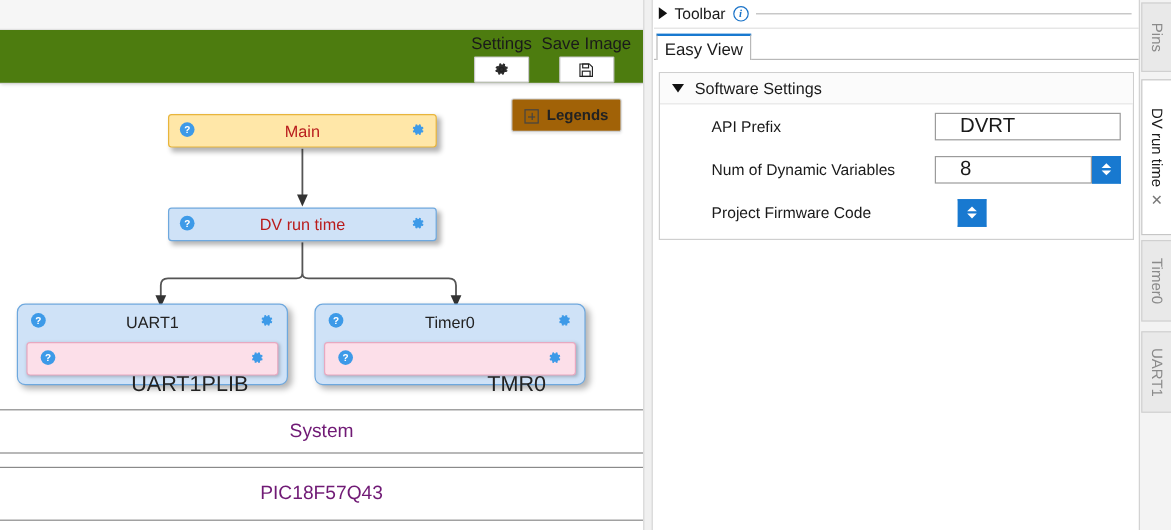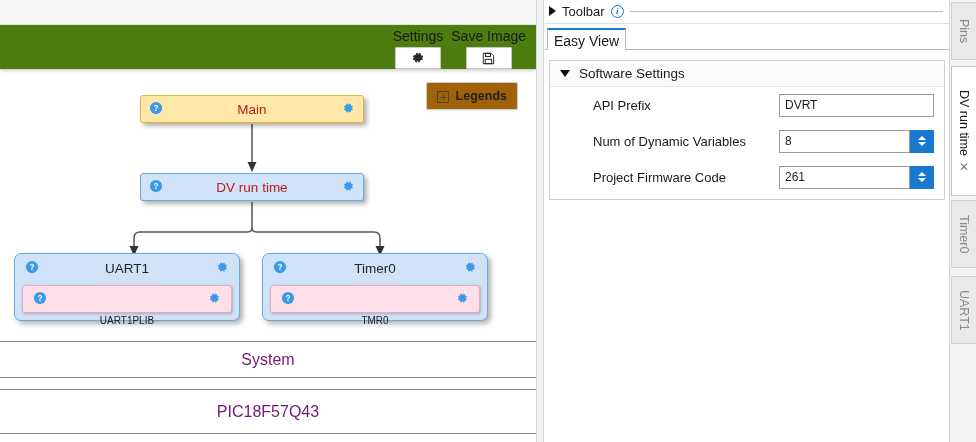--- a/index.html
+++ b/index.html
@@ -83,21 +83,21 @@
   .group-head .help { margin-left: 10px; }
   .group-head .ttl { flex: 1 1 auto; text-align: center; font-size: 13.5px; }
   .group-head .gear { margin-right: 10px; }
   .child-node {
     position: absolute; left: 7px; right: 7px; height: 28px;
     display: flex; align-items: center;
     background: #fcdfe9; border: 1px solid #e8a8c0; border-radius: 3px;
     box-shadow: 1px 1px 3px rgba(0,0,0,0.22);
   }
   .child-node .help { margin-left: 10px; }
-  .child-node .ttl { flex: 1 1 auto; text-align: center; font-size: 10px; margin-top: 42px; }
+  .child-node .ttl { flex: 1 1 auto; text-align: right; font-size: 18px; margin-top: 42px; }
   .child-node .gear { margin-right: 10px; }
 
   svg.connectors { position: absolute; left: 0; top: 0; pointer-events: none; }
 
   .hbar {
     position: absolute; left: 0; width: 536px;
     border-top: 1px solid #8a8a8a; border-bottom: 1px solid #8a8a8a;
     background: #ffffff;
     display: flex; align-items: center; justify-content: center;
     font-size: 16px; color: #701a75;
@@ -167,22 +167,22 @@
     background: #fbfbfb;
     font-size: 13.5px; color: #1a1a1a;
   }
   .field-row {
     height: 36px; display: flex; align-items: center; padding: 0 10px;
   }
   .field-label { width: 205px; font-size: 13px; color: #1a1a1a; margin-left: 33px; }
   .field-ctl { position: relative; display: flex; align-items: center; }
   .txt-input {
     width: 155px; height: 23px; border: 1px solid #9b9b9b; background: #ffffff;
-    font-family: "Liberation Sans", sans-serif; font-size: 12px; color: #1a1a1a;
-    padding: 0 5px; outline: none;
+    font-family: "Liberation Sans", sans-serif; font-size: 17px; color: #1a1a1a;
+    padding: 0 20px; outline: none;
   }
   .spin-input { width: 131px; }
   .spin-btns {
     width: 24px; height: 23px; background: #1879d0;
     border: 1px solid #1879d0; border-left: none;
     display: flex; flex-direction: column; align-items: center; justify-content: center;
     cursor: pointer;
   }
   .chev { width: 0; height: 0; border-left: 4px solid transparent; border-right: 4px solid transparent; }
   .chev-up { border-bottom: 4px solid #ffffff; margin-bottom: 2px; }
@@ -402,21 +402,20 @@
           <span class="spin-btns">
             <span class="chev chev-up"></span>
             <span class="chev chev-dn"></span>
           </span>
         </span>
       </div>
 
       <div class="field-row">
         <span class="field-label">Project Firmware Code</span>
         <span class="field-ctl">
-          <input class="txt-input spin-input" type="text" value="261" style="">
           <span class="spin-btns">
             <span class="chev chev-up"></span>
             <span class="chev chev-dn"></span>
           </span>
         </span>
       </div>
     </div>
   </div>
 
   <div id="vtabs">

